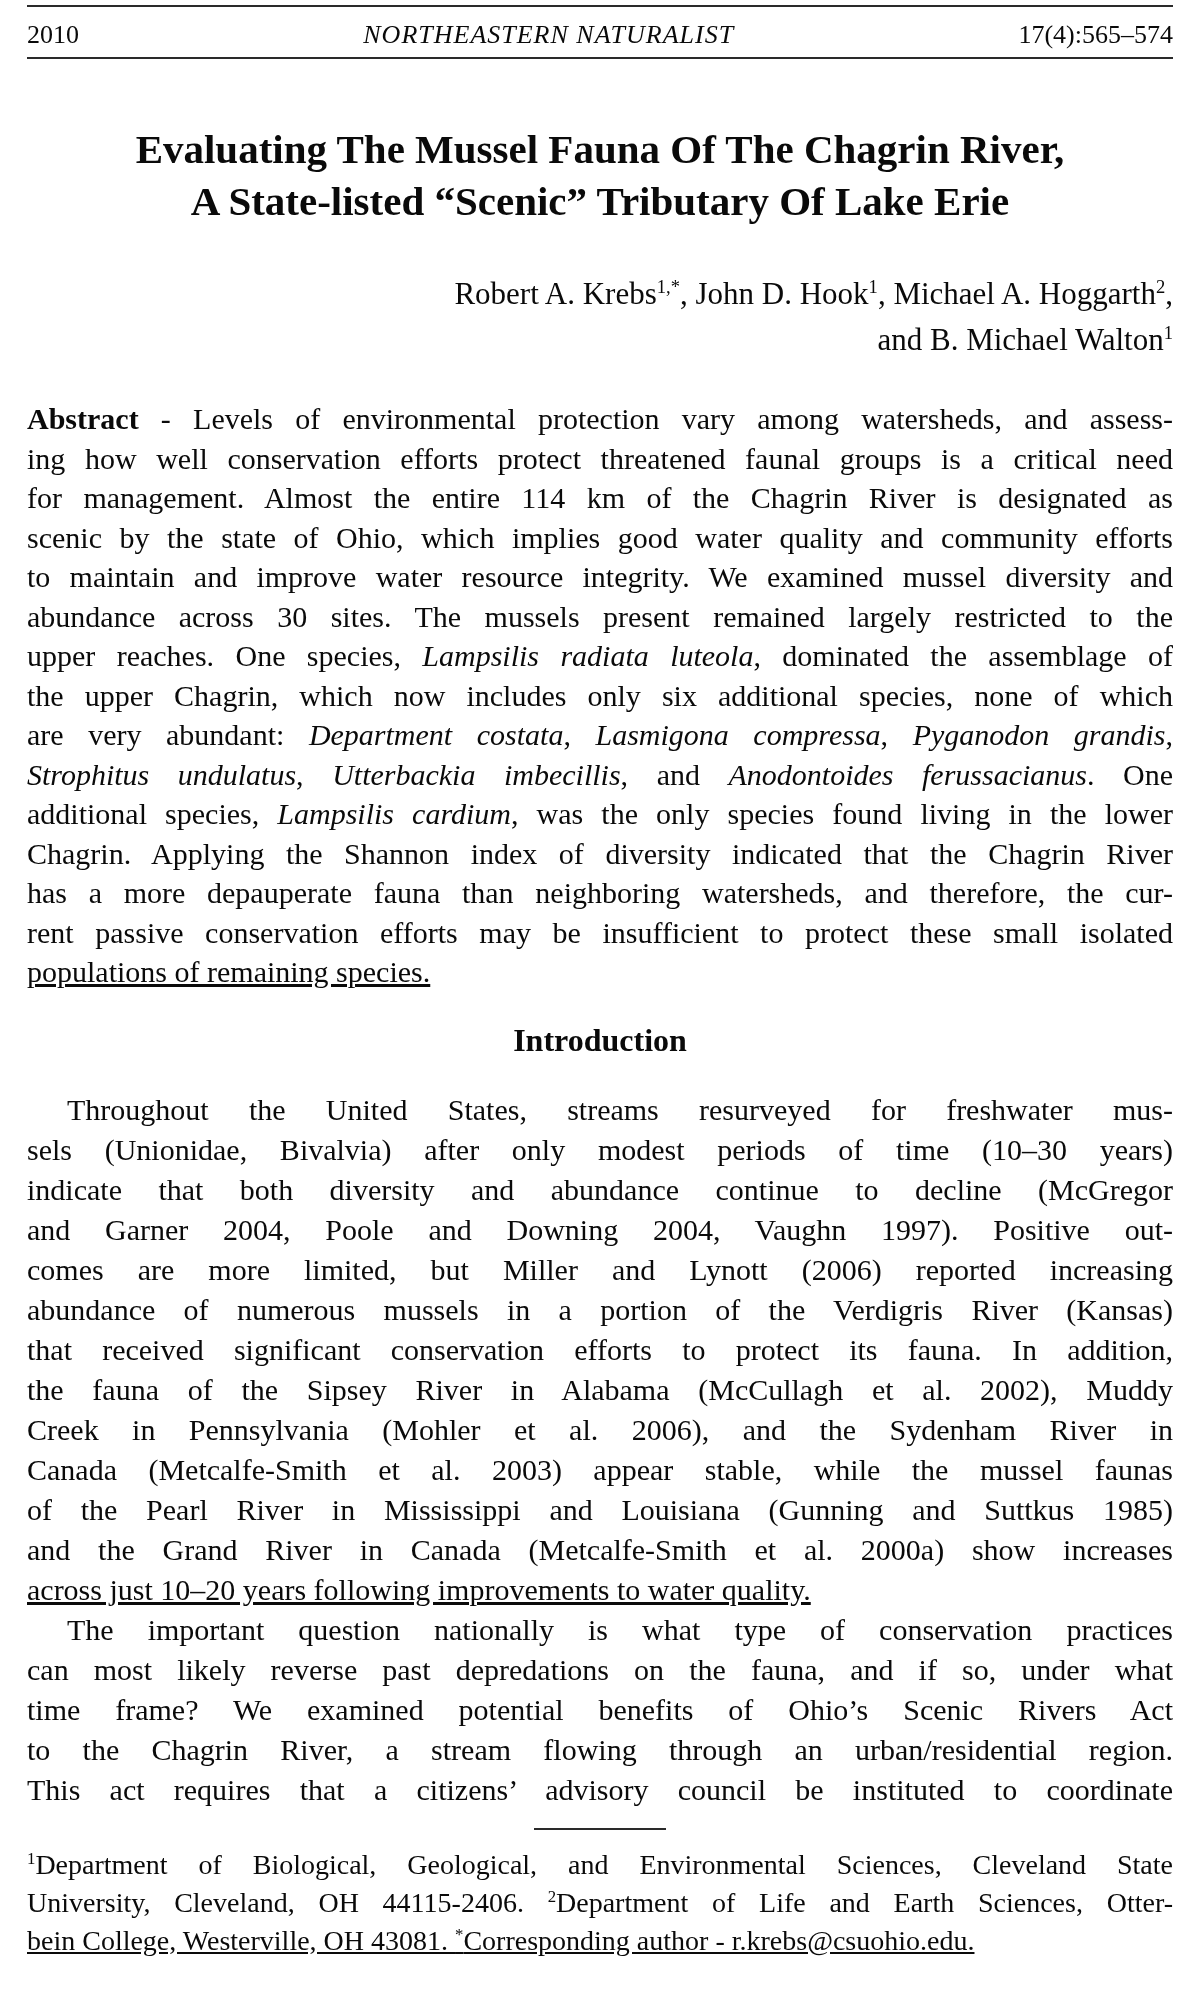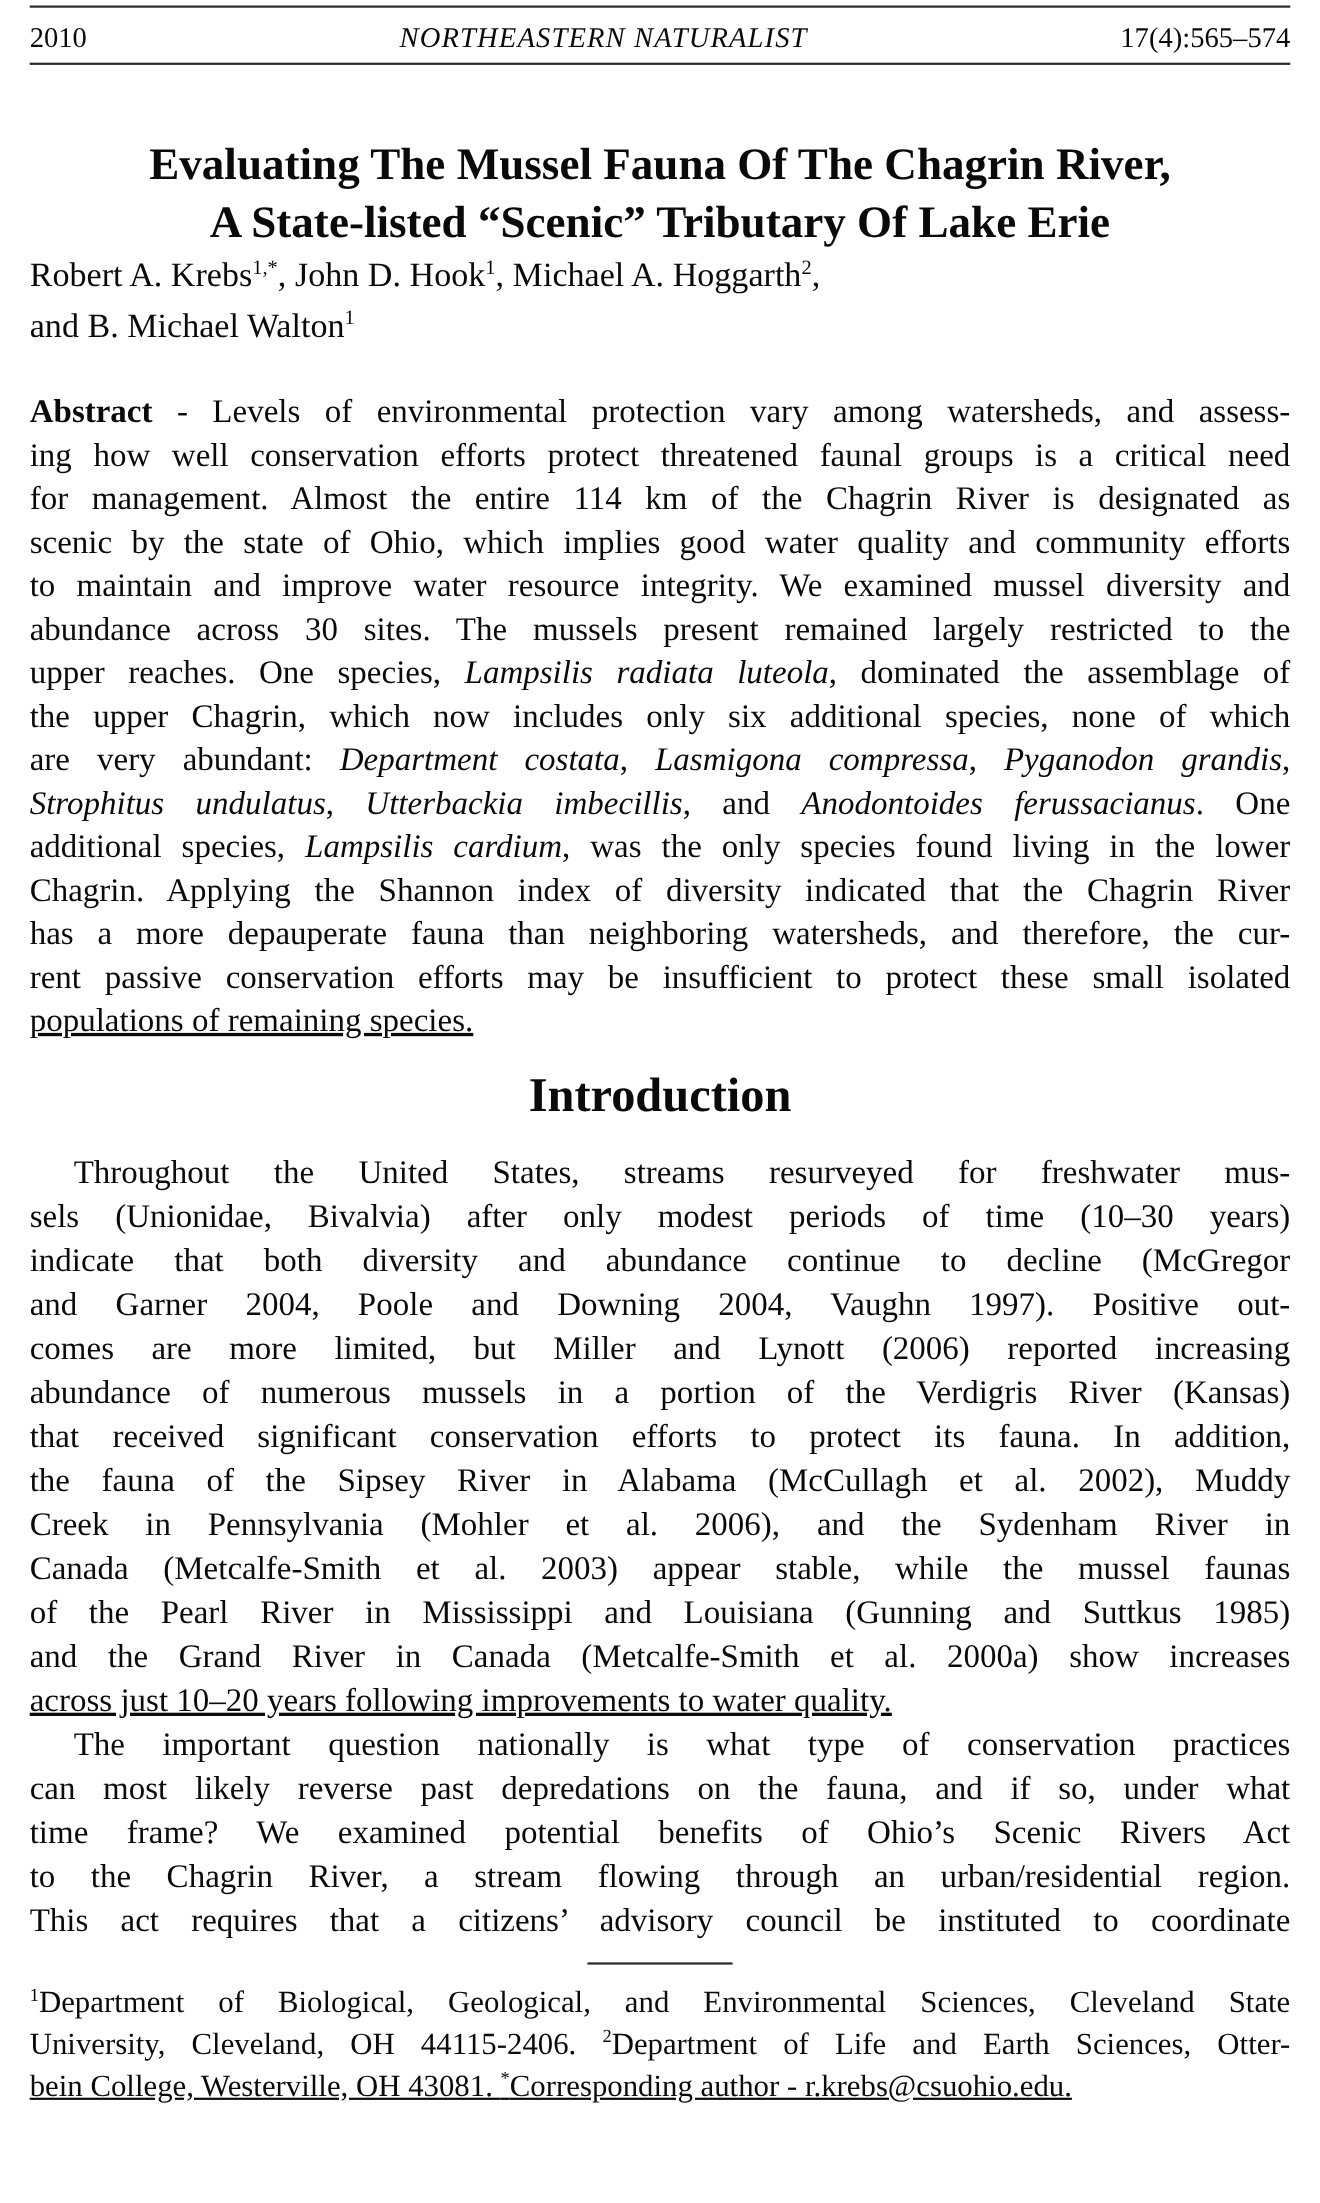--- a/index.html
+++ b/index.html
@@ -26,36 +26,37 @@
   .running-header .journal { font-style:italic; letter-spacing:1px; }
 
   .article-title {
     margin-top:64px;
     text-align:center;
     font-weight:bold;
     font-size:41px;
     line-height:52px;
   }
   .authors {
-    text-align:left;
+    margin-top:44px;
+    text-align:right;
     font-size:31px;
     line-height:46px;
   }
   sup { font-size:60%; line-height:0; vertical-align:super; }
 
   .abstract-block {
     margin-top:36px;
     font-size:30px;
     line-height:39.5px;
   }
   .section-heading {
     margin-top:28px;
     text-align:center;
     font-weight:bold;
-    font-size:44px;
+    font-size:32px;
     line-height:40px;
   }
   .body-block {
     margin-top:30px;
     font-size:30px;
     line-height:40px;
   }
   .body-block + .body-block { margin-top:0; }
 
   .line {

